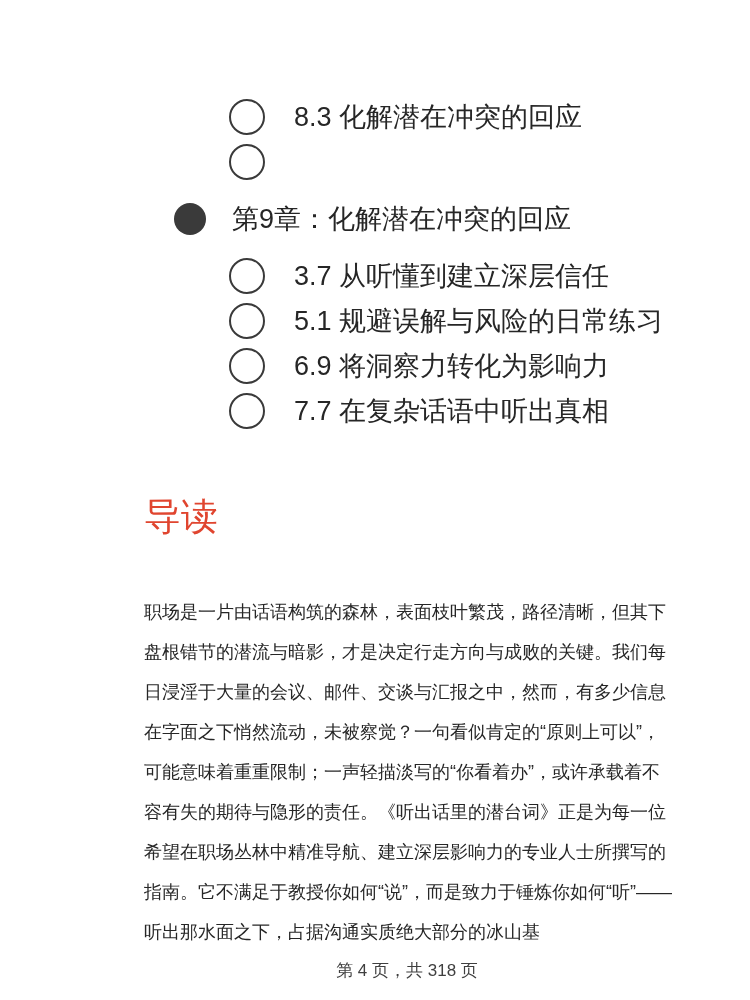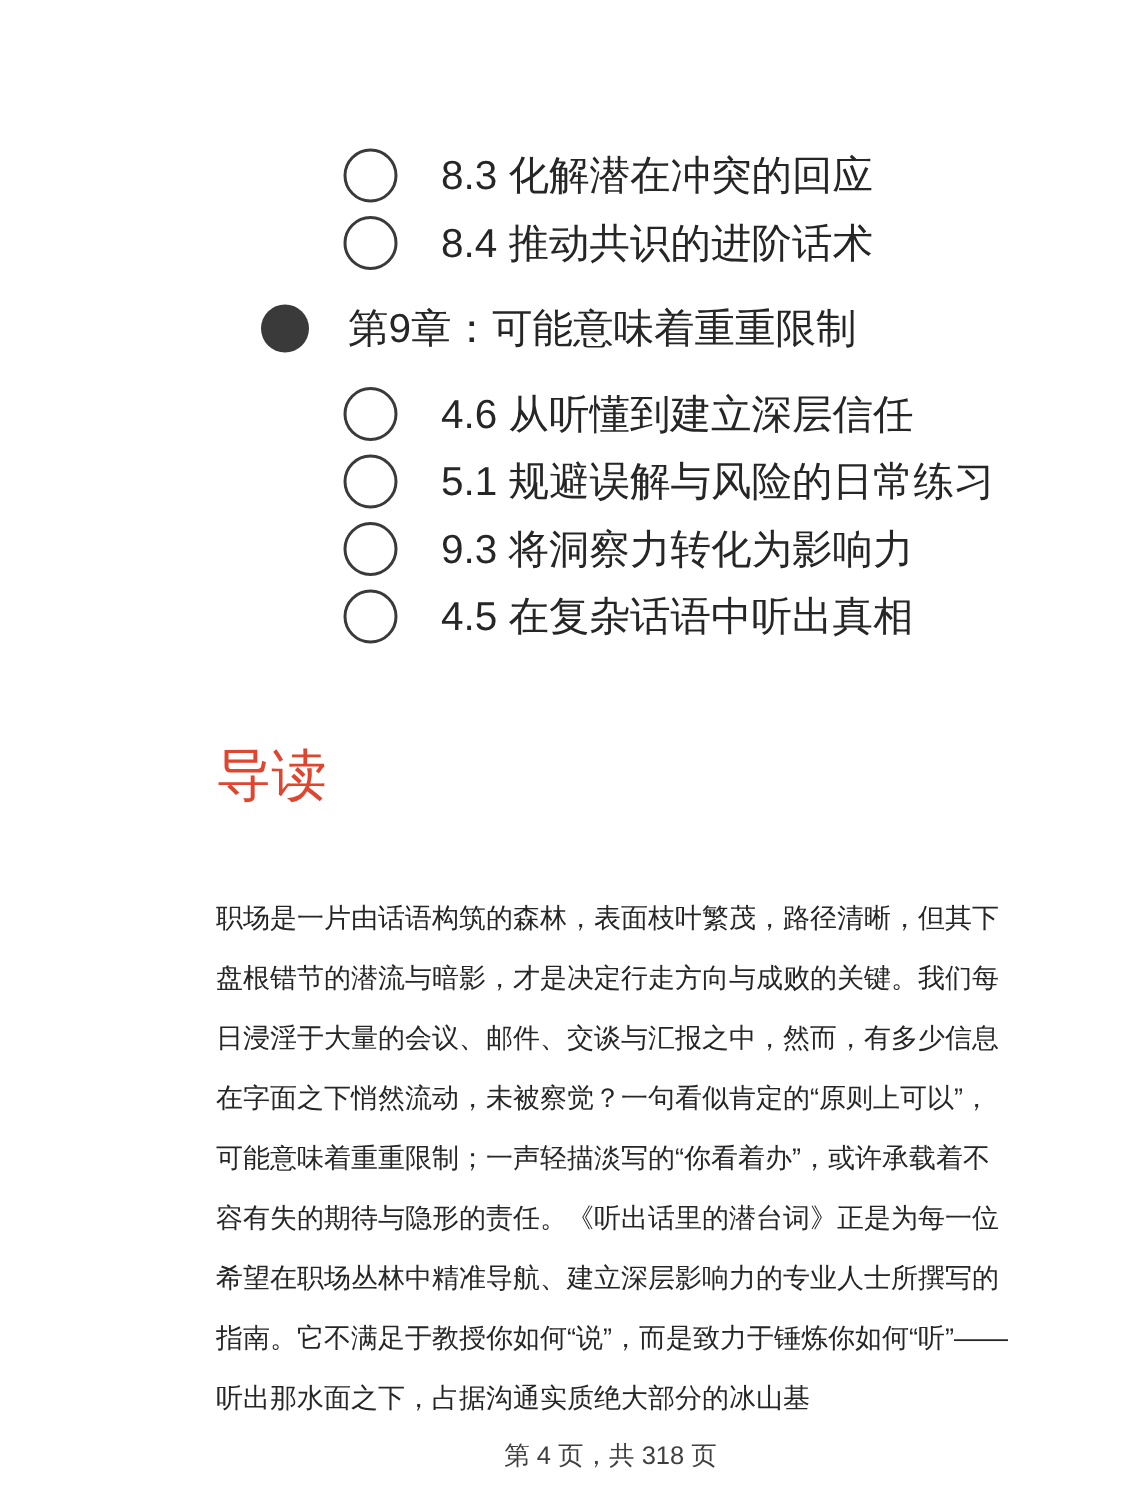--- a/index.html
+++ b/index.html
@@ -86,41 +86,40 @@
 <div class="page">
   <div class="content">
 
     <div class="toc">
       <div class="toc-row toc-sub">
         <span class="bullet-circle"></span>
         <span class="toc-label">8.3 化解潜在冲突的回应</span>
       </div>
       <div class="toc-row toc-sub">
         <span class="bullet-circle"></span>
-        <span class="toc-label">8.4 推动共识的进阶话术</span>
       </div>
       <div class="toc-row toc-chapter">
         <span class="bullet-disc"></span>
-        <span class="toc-label">第9章：可能意味着重重限制</span>
+        <span class="toc-label">第9章：化解潜在冲突的回应</span>
       </div>
       <div class="toc-row toc-sub">
         <span class="bullet-circle"></span>
-        <span class="toc-label">4.6 从听懂到建立深层信任</span>
+        <span class="toc-label">3.7 从听懂到建立深层信任</span>
       </div>
       <div class="toc-row toc-sub">
         <span class="bullet-circle"></span>
         <span class="toc-label">5.1 规避误解与风险的日常练习</span>
       </div>
       <div class="toc-row toc-sub">
         <span class="bullet-circle"></span>
-        <span class="toc-label">9.3 将洞察力转化为影响力</span>
+        <span class="toc-label">6.9 将洞察力转化为影响力</span>
       </div>
       <div class="toc-row toc-sub">
         <span class="bullet-circle"></span>
-        <span class="toc-label">4.5 在复杂话语中听出真相</span>
+        <span class="toc-label">7.7 在复杂话语中听出真相</span>
       </div>
     </div>
 
     <h2 class="intro-heading">导读</h2>
 
     <p class="intro-paragraph">职场是一片由话语构筑的森林，表面枝叶繁茂，路径清晰，但其下盘根错节的潜流与暗影，才是决定行走方向与成败的关键。我们每日浸淫于大量的会议、邮件、交谈与汇报之中，然而，有多少信息在字面之下悄然流动，未被察觉？一句看似肯定的“原则上可以”，可能意味着重重限制；一声轻描淡写的“你看着办”，或许承载着不容有失的期待与隐形的责任。《听出话里的潜台词》正是为每一位希望在职场丛林中精准导航、建立深层影响力的专业人士所撰写的指南。它不满足于教授你如何“说”，而是致力于锤炼你如何“听”——听出那水面之下，占据沟通实质绝大部分的冰山基</p>
 
   </div>
 
   <div class="footer">第 4 页，共 318 页</div>

